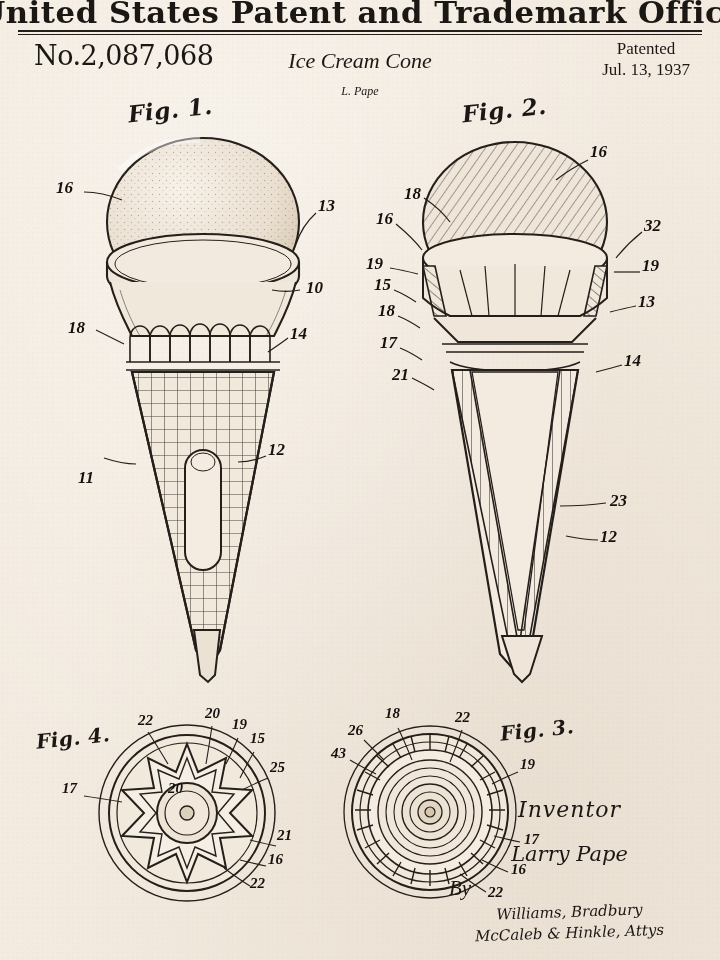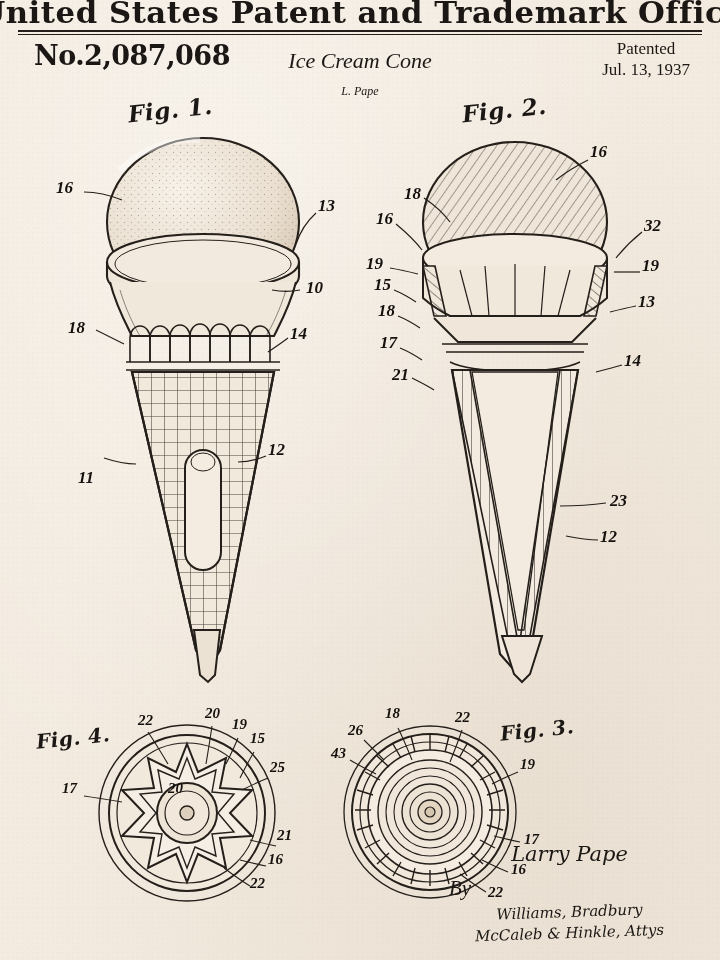--- a/index.html
+++ b/index.html
@@ -63,21 +63,21 @@
   .rule.thin {
     top: 34px;
     border-top: 1px solid #241f1a;
   }
   .patent-no {
     position: absolute;
     top: 40px;
     left: 34px;
     font-family: "DejaVu Serif", serif;
     font-size: 27px;
-    font-weight: bold;
+    font-weight: normal;
     letter-spacing: -.5px;
   }
   .inventor-small {
     position: absolute;
     top: 36px;
     left: 0; right: 0;
     text-align: center;
     font-size: 12px;
     font-style: italic;
     margin-top: 48px;
@@ -438,19 +438,20 @@
     <div class="ref sm" style="left:455px; top:709px;">22</div>
     <div class="ref sm" style="left:348px; top:722px;">26</div>
     <div class="ref sm" style="left:331px; top:745px;">43</div>
     <div class="ref sm" style="left:520px; top:756px;">19</div>
     <div class="ref sm" style="left:524px; top:831px;">17</div>
     <div class="ref sm" style="left:511px; top:861px;">16</div>
     <div class="ref sm" style="left:488px; top:884px;">22</div>
   </div>
 
   <div class="sig-block">
+    <div class="sig-inventor">Inventor</div>
     <div class="sig-name">Larry Pape</div>
     <div class="sig-by">By</div>
     <div class="sig-firm">Williams, Bradbury</div>
     <div class="sig-firm2">McCaleb &amp; Hinkle, Attys</div>
   </div>
 
 </div>
 
 </body></html>

